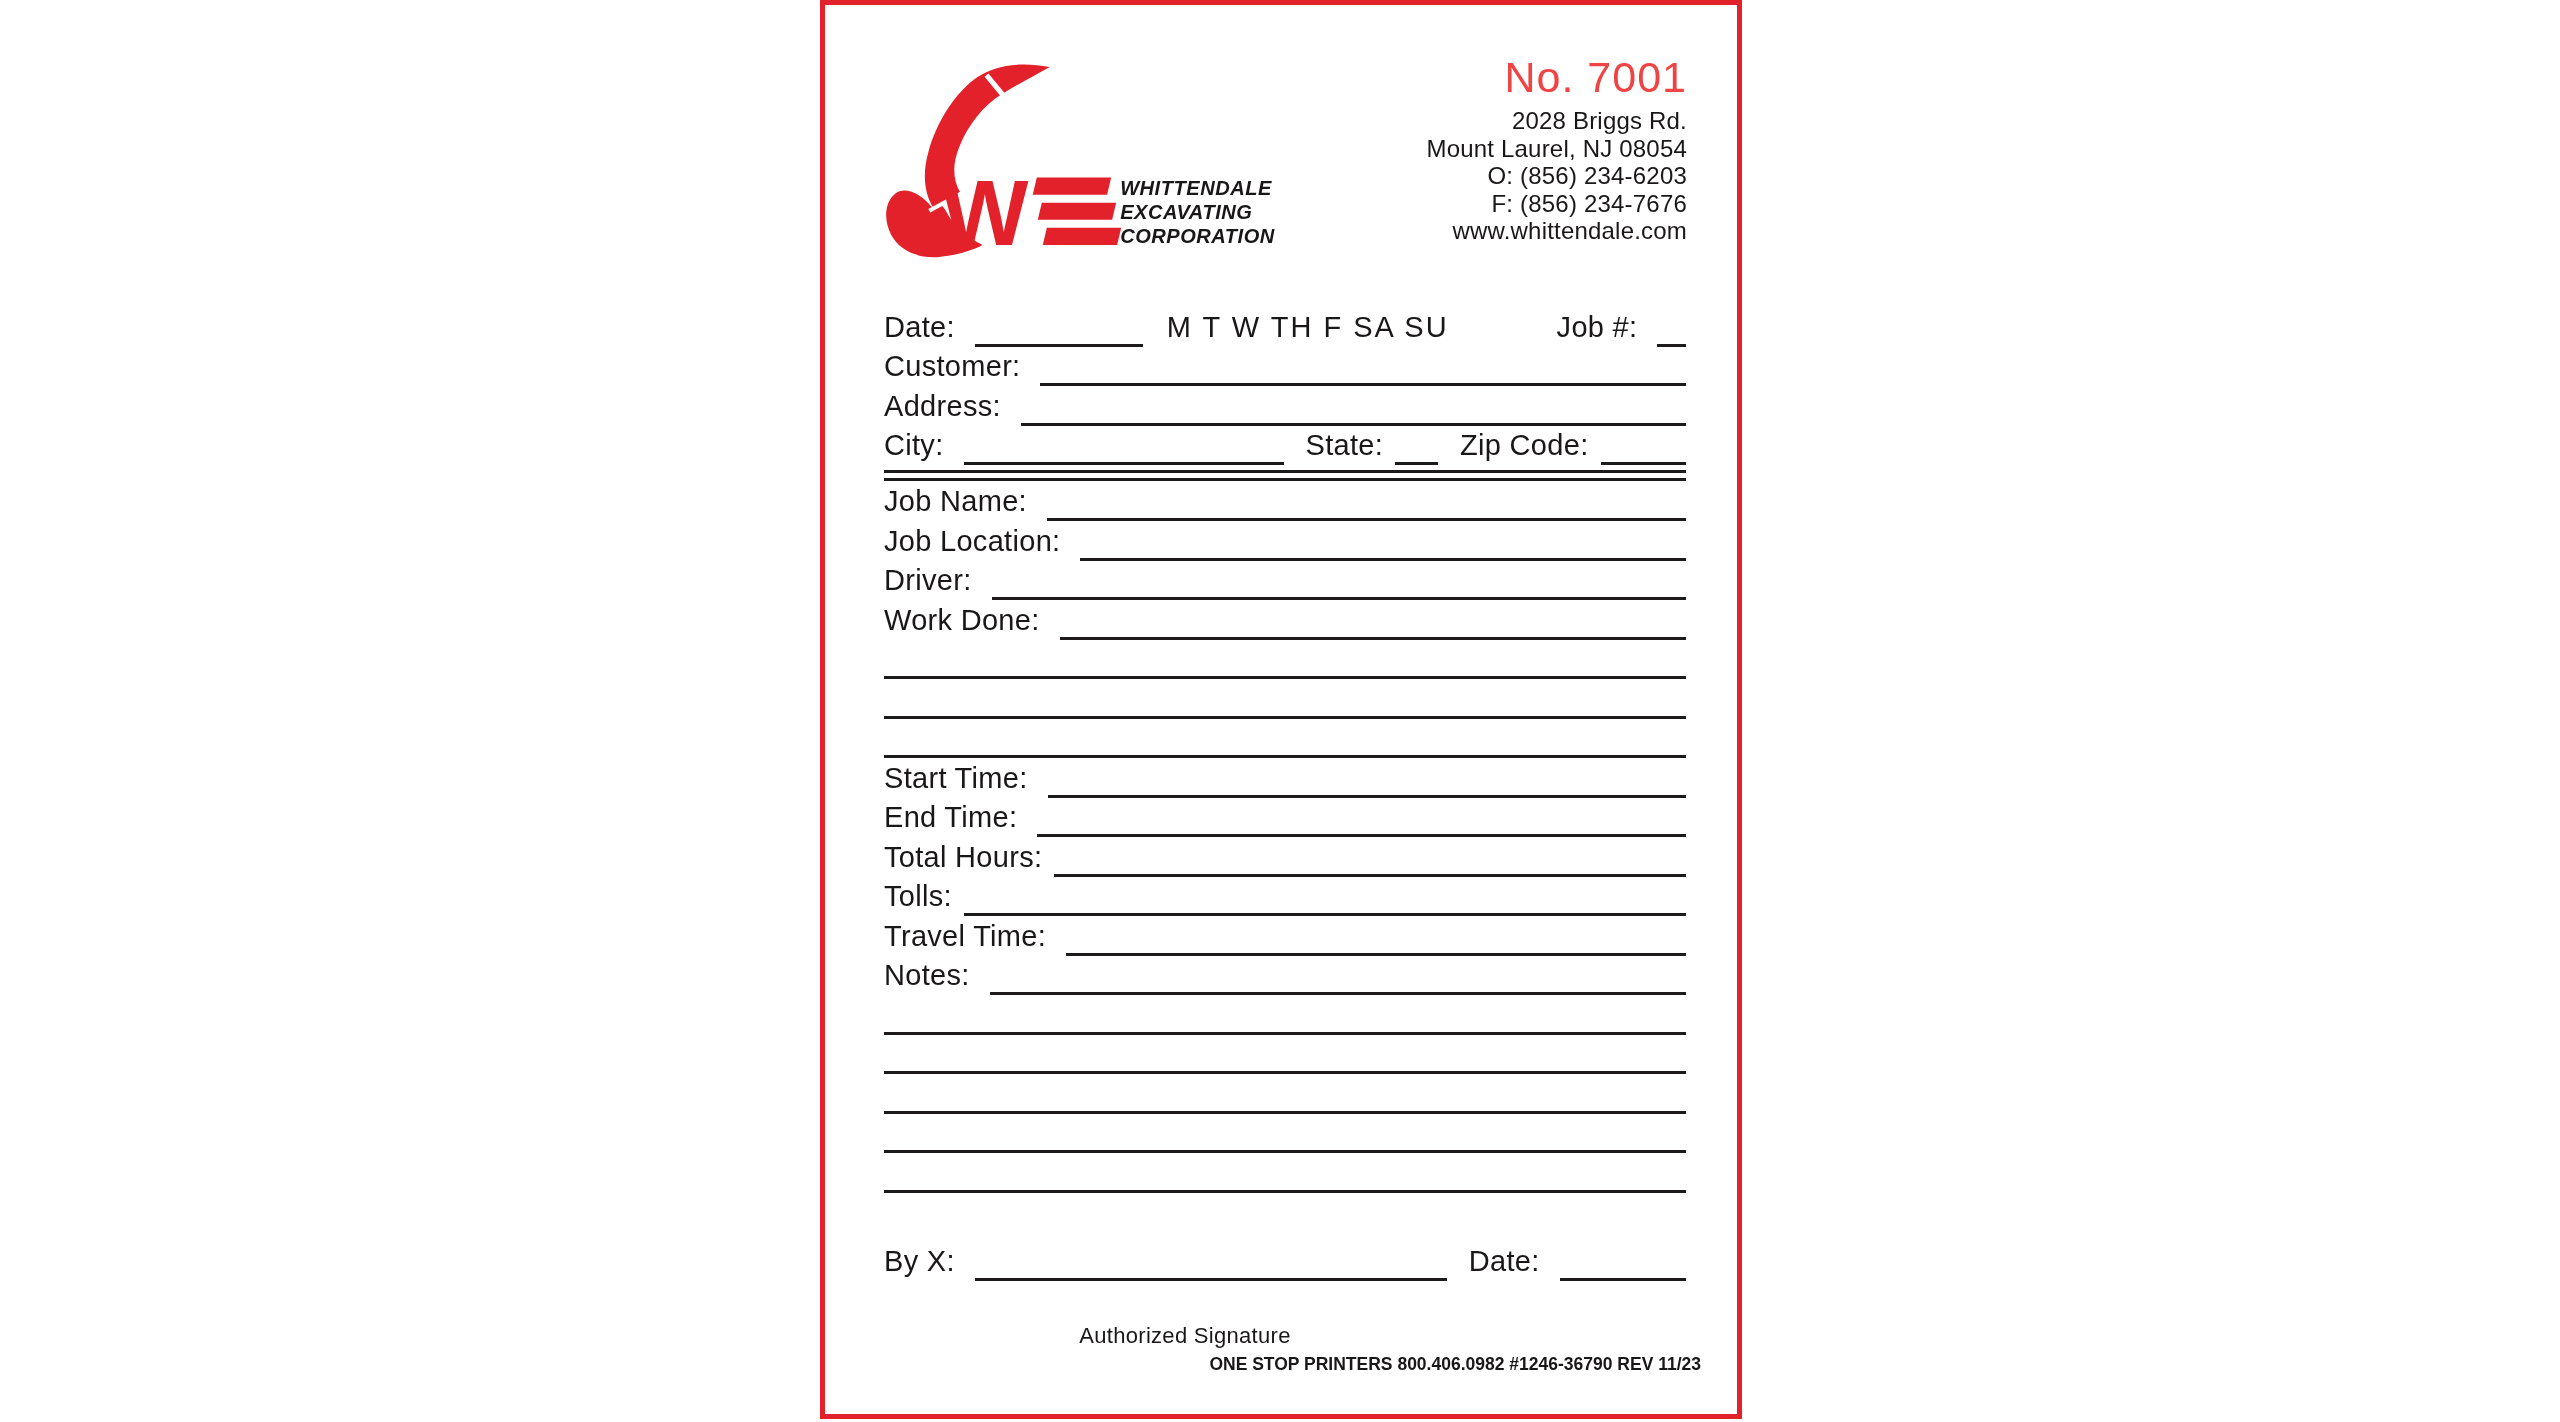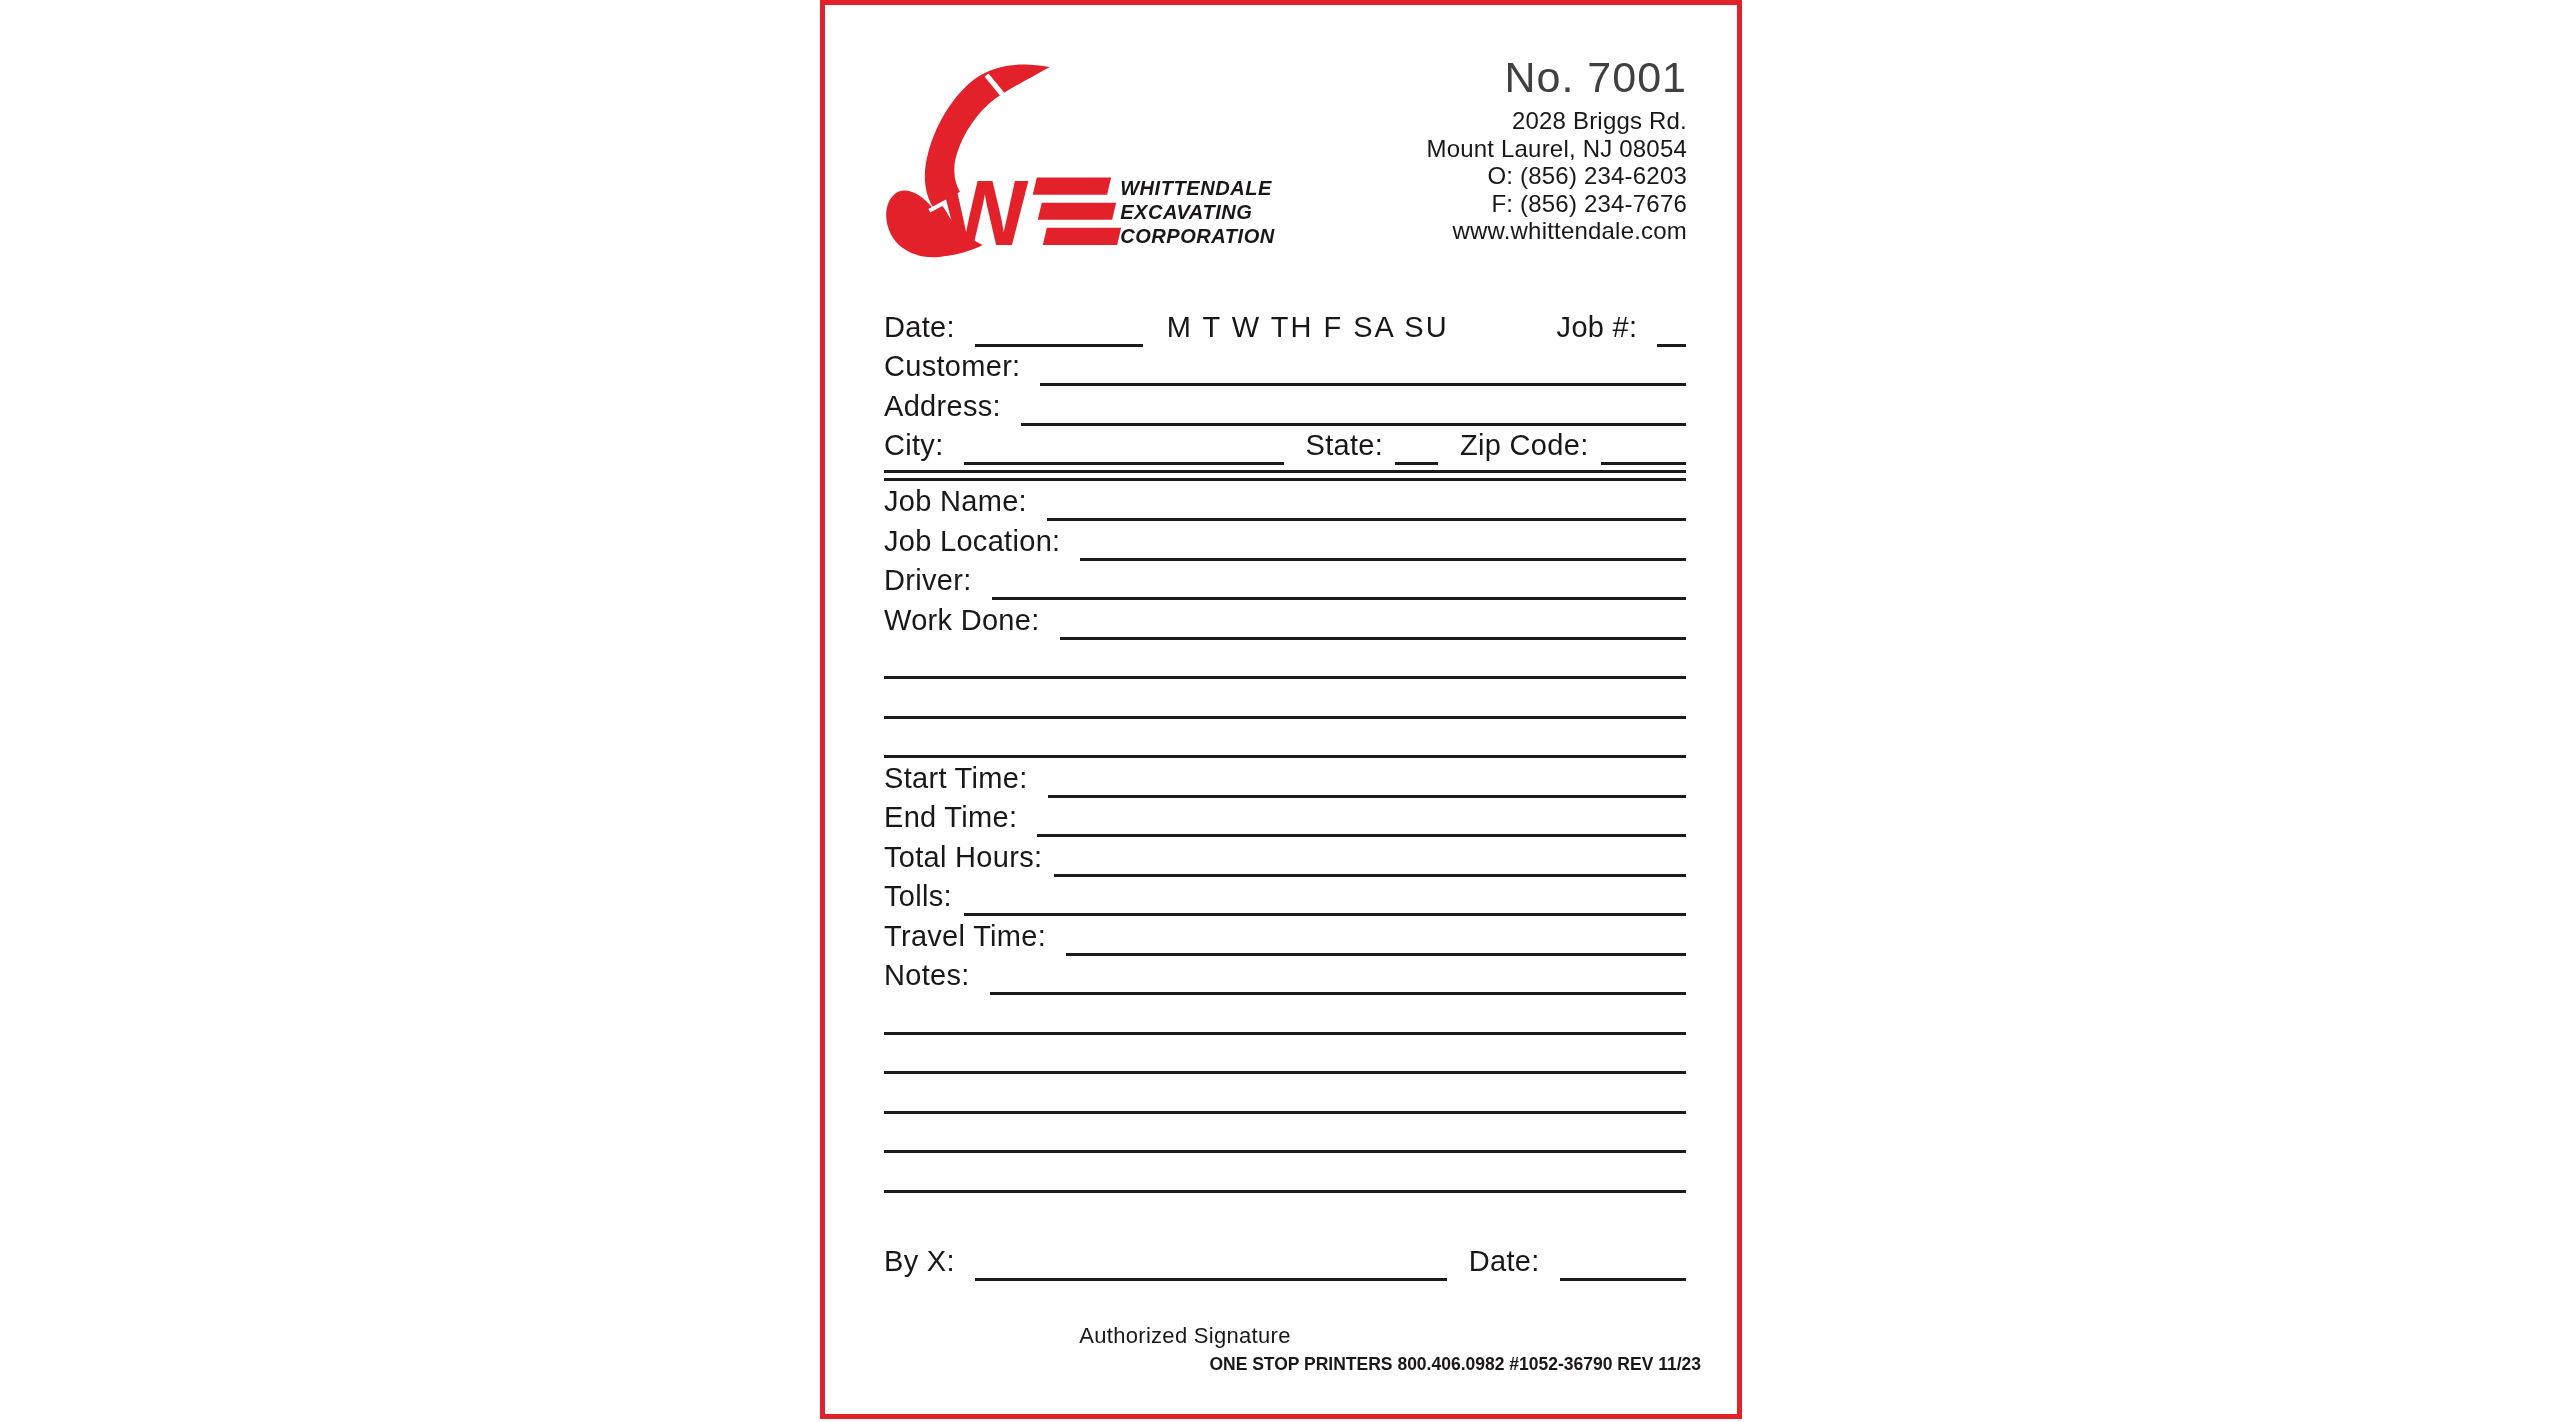--- a/index.html
+++ b/index.html
@@ -7,21 +7,21 @@
     width:2560px;height:1422px;background:#ffffff;position:relative;
     font-family:"Liberation Sans",sans-serif;color:#1a1718;overflow:hidden;
   }
   .form{
     position:absolute;left:820px;top:0;width:922px;height:1419px;
     border:5px solid #e3212a;box-sizing:border-box;background:#fff;
   }
   
   .logo-svg{position:absolute;left:58px;top:48px;width:402px;height:216px;}
   .docnum{
-    position:absolute;top:48px;right:50px;color:#404040;
+    position:absolute;top:48px;right:50px;color:#ef4444;
     font-size:43px;letter-spacing:1px;
   }
   .addr{
     position:absolute;top:102px;right:50px;text-align:right;
     font-size:24px;line-height:27.5px;letter-spacing:.2px;
   }
   
   .rows{position:absolute;left:59px;right:51px;top:302px;}
   .row{display:flex;align-items:flex-end;height:39.5px;gap:12px;}
   .row.sig{margin-top:48px;height:40px;}
@@ -205,15 +205,15 @@
       <span class="lbl">By X:</span>
       <span class="line w472"></span>
       <span class="lbl ml">Date:</span>
       <span class="line flex"></span>
     </div>
 
   </div>
 
   <div class="sig-caption">Authorized Signature</div>
 
-  <div class="printer">ONE STOP PRINTERS 800.406.0982 #1052-36790 REV 11/23</div>
+  <div class="printer">ONE STOP PRINTERS 800.406.0982 #1246-36790 REV 11/23</div>
 
 </div>
 
 </body></html>

